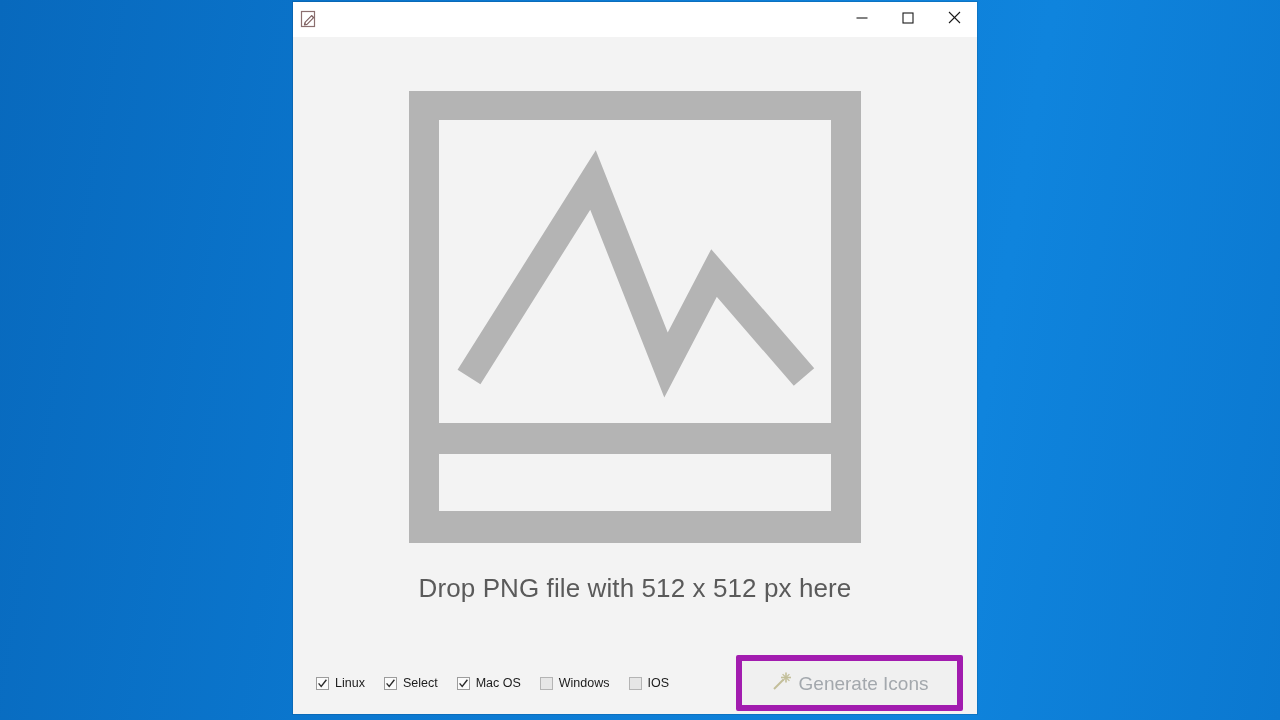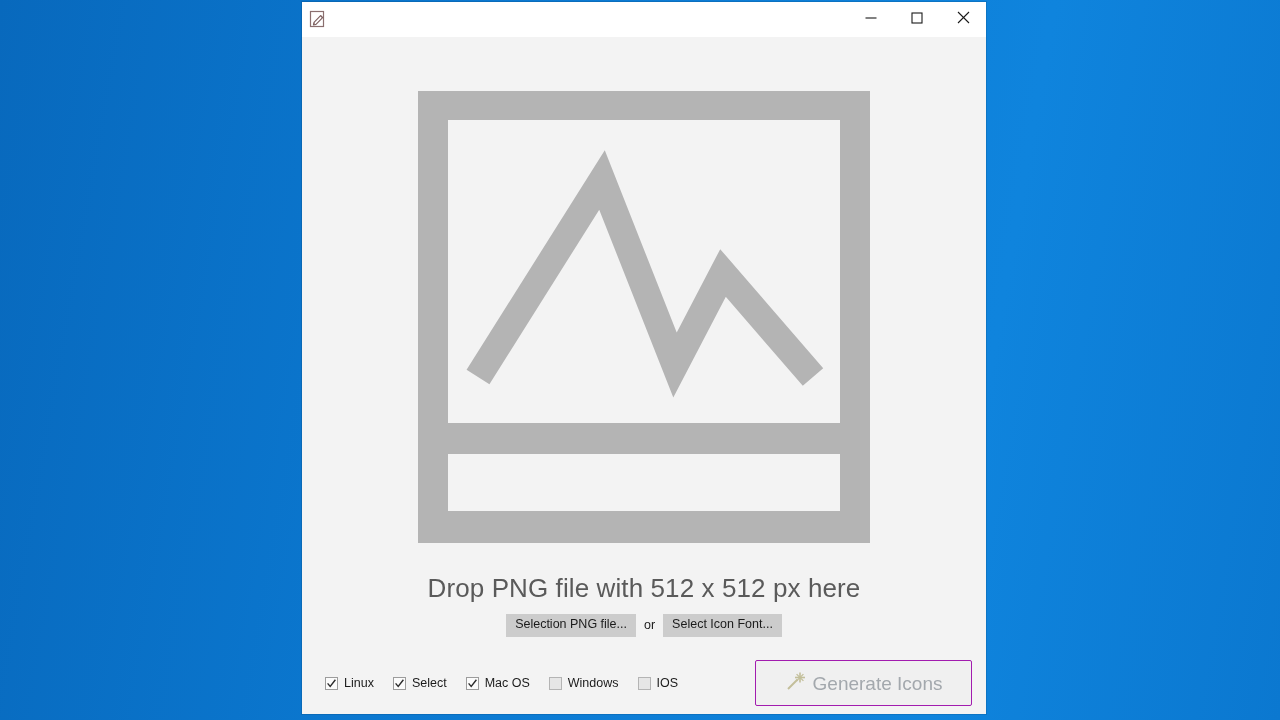--- a/index.html
+++ b/index.html
@@ -17,21 +17,21 @@
   
   #desktop {
     position: absolute;
     inset: 0;
     background: linear-gradient(100deg, #0869bd 0%, #0b78d0 35%, #0f84dd 75%, #0b78d0 100%);
   }
 
   
   #app-window {
     position: absolute;
-    left: 302px;
+    left: 293px;
     top: 2px;
     width: 684px;
     height: 712px;
     background: #f3f3f3;
     box-shadow: 0 0 0 1px rgba(0,0,0,0.10);
     display: flex;
     flex-direction: column;
     overflow: hidden;
   }
 
@@ -161,21 +161,21 @@
   .platform-label {
     font-size: 12.5px;
     color: #1b1b1b;
     line-height: 1;
   }
 
   #generate-button {
     width: 215px;
     height: 44px;
     background: #f0f0f0;
-    border: 1px solid #a21caf;
+    border: 6px solid #a21caf;
     border-radius: 2px;
     display: flex;
     align-items: center;
     justify-content: center;
     gap: 6px;
     cursor: default;
   }
   #generate-button-label {
     font-size: 19px;
     color: #a3a8ad;
@@ -238,25 +238,20 @@
         <rect x="30" y="29" width="392" height="303" fill="#f3f3f3"></rect>
 
         <rect x="30" y="363" width="392" height="57" fill="#f3f3f3"></rect>
 
         <polyline points="60,286 184,89 257,274 305,182 395,286" fill="none" stroke="#b4b4b4" stroke-width="27" stroke-linejoin="miter" stroke-linecap="butt"></polyline>
       </svg>
     </div>
 
     <div id="drop-hint">Drop PNG file with 512 x 512 px here</div>
 
-    <div id="source-buttons">
-      <button class="flat-button">Selection PNG file...</button>
-      <span id="or-label">or</span>
-      <button class="flat-button">Select Icon Font...</button>
-    </div>
 
   </div>
 
   <div id="bottom-bar">
 
     <div id="platform-list">
 
       <label class="platform-item">
         <span class="cbox">
           <svg width="11" height="11" viewBox="0 0 11 11">

